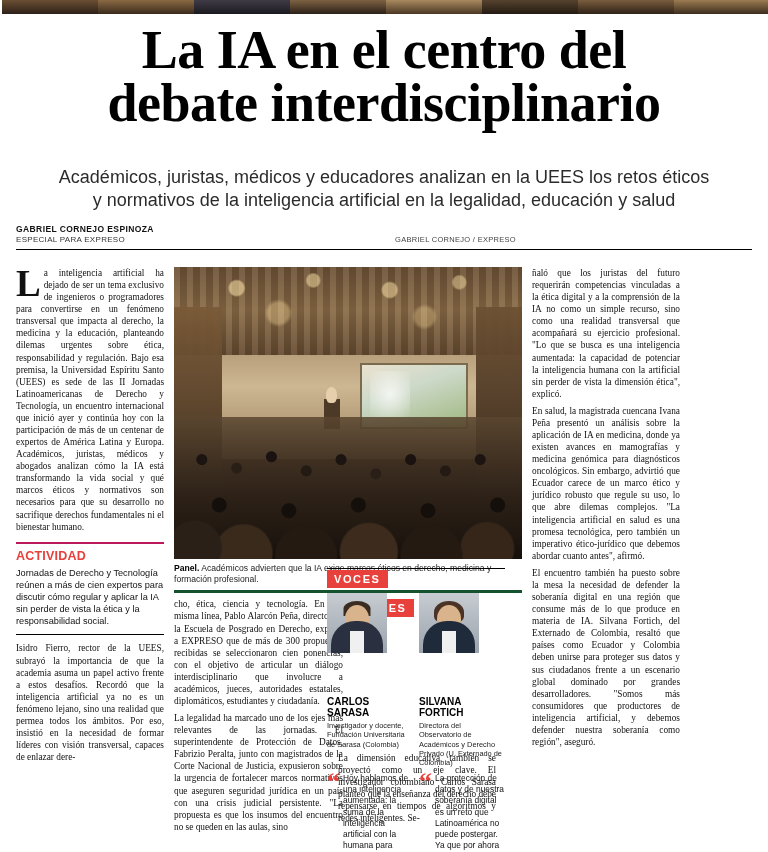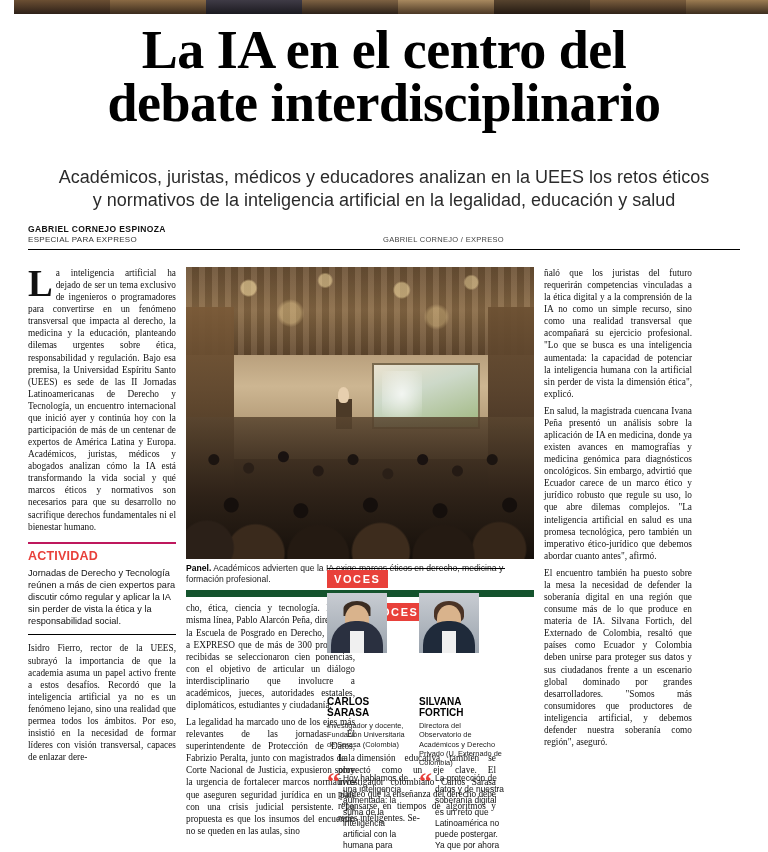--- a/index.html
+++ b/index.html
@@ -11,21 +11,21 @@
     font-family: "Liberation Serif", serif;
     color: #111;
     position: relative;
     overflow: hidden;
   }
 
   .page {
     width: 768px;
     height: 852px;
     position: relative;
-    padding: 0 28px;
+    padding: 0 16px;
   }
 
   
   .top-strip {
     height: 14px;
     width: 100%;
     display: flex;
     margin: 0 -14px;
     width: 768px;
   }
@@ -229,21 +229,21 @@
     position: absolute; right: 0; top: 40px; width: 46px; height: 190px;
     background: linear-gradient(180deg, #6d5133 0%, #33241a 100%);
     opacity: 0.95;
   }
 
   .photo-caption {
     font-family: "Liberation Sans", sans-serif;
     font-size: 8.6px;
     line-height: 1.3;
     padding: 4px 0 5px 0;
-    border-bottom: 7px solid #14532d;
+    border-bottom: 3px solid #14532d;
     color: #222;
   }
   .photo-caption b { font-weight: bold; color: #000; }
 
   
   .voces {
     width: 348px;
     border: 1px solid #bbb;
     margin-top: 6px;
     background: #fff;

